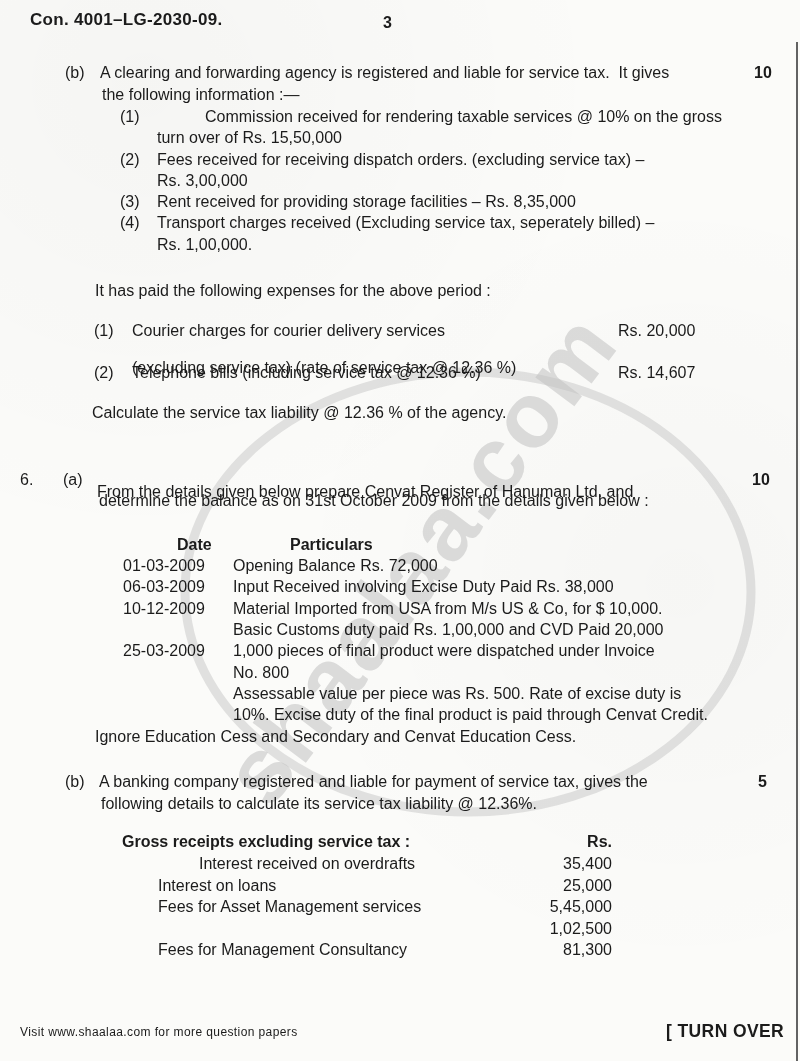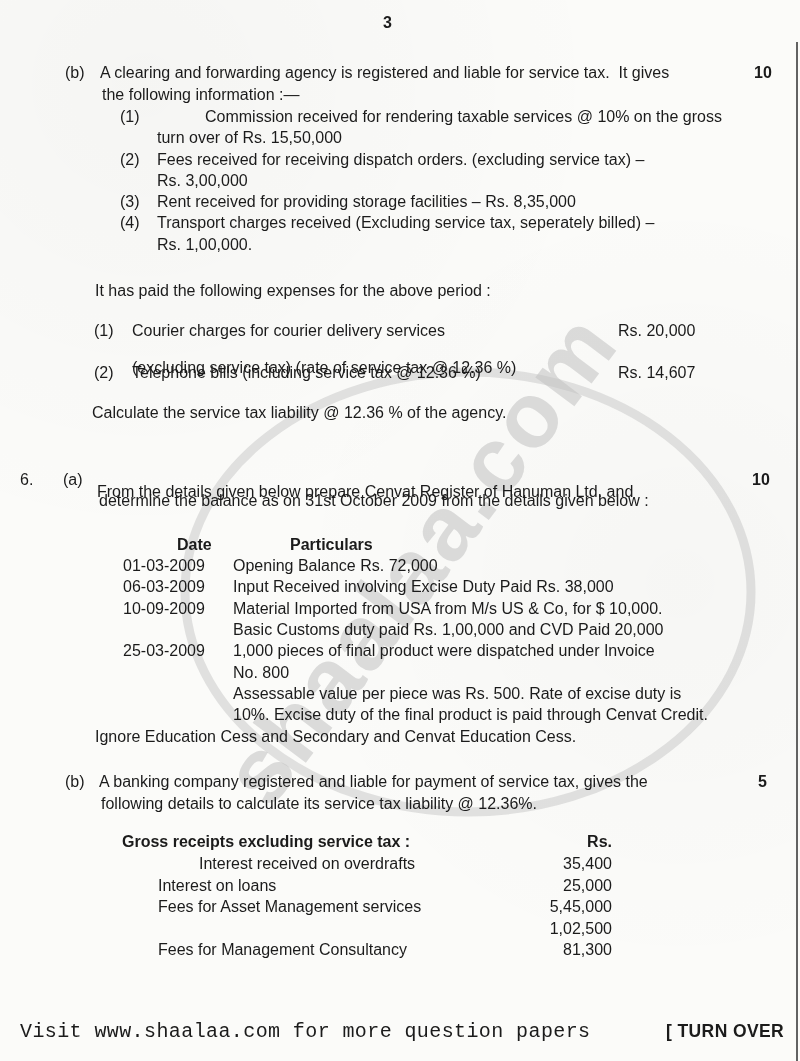--- a/index.html
+++ b/index.html
@@ -24,35 +24,36 @@
   .b { font-weight:700; }
   .hdr { font-size:17px; font-weight:700; letter-spacing:0.3px; }
   .amtcol { left:480px; width:132px; text-align:right; }
   .expamt { left:618px; }
   .wm { position:absolute; left:130px; top:320px; pointer-events:none; }
   .scan-edge {
     position:absolute; left:796px; top:42px;
     width:2px; height:1019px;
     background:#3c3c3c; opacity:0.8;
   }
-  .footer-left { font-size:20px; letter-spacing:0.4px;font-family:Liberation Mono, monospace; }
+  .footer-left { font-size:12px; letter-spacing:0.4px; }
   .footer-right { font-size:17.5px; font-weight:700; letter-spacing:0.4px;margin-left:28px; }
 </style>
 </head>
 <body>
 
 <div class="page">
 
   <svg class="wm" width="680" height="565" viewBox="0 0 680 565">
     <ellipse cx="338" cy="272" rx="283" ry="220" fill="none" stroke="#c6c6c6" stroke-width="9" opacity="0.5"></ellipse>
     <text transform="translate(296,243) rotate(-53)" font-size="92" font-weight="600" fill="#c2c2c2" opacity="0.55" text-anchor="middle" dominant-baseline="middle" letter-spacing="3">shaalaa.com</text>
   </svg>
 
   <div class="scan-edge"></div>
 
+  <div class="t hdr" style="left:30px;top:10px;">Con. 4001–LG-2030-09.</div>
   <div class="t hdr" style="left:383px;top:13px;font-size:16px;">3</div>
 
   <div class="t" style="left:65px;top:63px;">(b)</div>
   <div class="t" style="left:100px;top:63px;">A clearing and forwarding agency is registered and liable for service tax.&nbsp; It gives</div>
   <div class="t b" style="left:754px;top:63px;">10</div>
   <div class="t" style="left:102px;top:85px;">the following information :—</div>
 
   <div class="t" style="left:120px;top:107px;">(1)</div>
   <div class="t" style="left:157px;top:107px;margin-left:48px;">Commission received for rendering taxable services @ 10% on the gross</div>
   <div class="t" style="left:157px;top:128px;">turn over of Rs. 15,50,000</div>
@@ -89,21 +90,21 @@
 
   <div class="t b" style="left:150px;top:535px;margin-left:27px;">Date</div>
   <div class="t b" style="left:290px;top:535px;">Particulars</div>
 
   <div class="t" style="left:123px;top:556px;">01-03-2009</div>
   <div class="t" style="left:233px;top:556px;">Opening Balance Rs. 72,000</div>
 
   <div class="t" style="left:123px;top:577px;">06-03-2009</div>
   <div class="t" style="left:233px;top:577px;">Input Received involving Excise Duty Paid Rs. 38,000</div>
 
-  <div class="t" style="left:123px;top:599px;">10-09-2009</div>
+  <div class="t" style="left:123px;top:599px;">10-12-2009</div>
   <div class="t" style="left:233px;top:599px;">Material Imported from USA from M/s US &amp; Co, for $ 10,000.</div>
   <div class="t" style="left:233px;top:620px;">Basic Customs duty paid Rs. 1,00,000 and CVD Paid 20,000</div>
 
   <div class="t" style="left:123px;top:641px;">25-03-2009</div>
   <div class="t" style="left:233px;top:641px;">1,000 pieces of final product were dispatched under Invoice</div>
   <div class="t" style="left:233px;top:663px;">No. 800</div>
   <div class="t" style="left:233px;top:684px;">Assessable value per piece was Rs. 500. Rate of excise duty is</div>
   <div class="t" style="left:233px;top:705px;">10%. Excise duty of the final product is paid through Cenvat Credit.</div>
 
   <div class="t" style="left:95px;top:727px;">Ignore Education Cess and Secondary and Cenvat Education Cess.</div>

